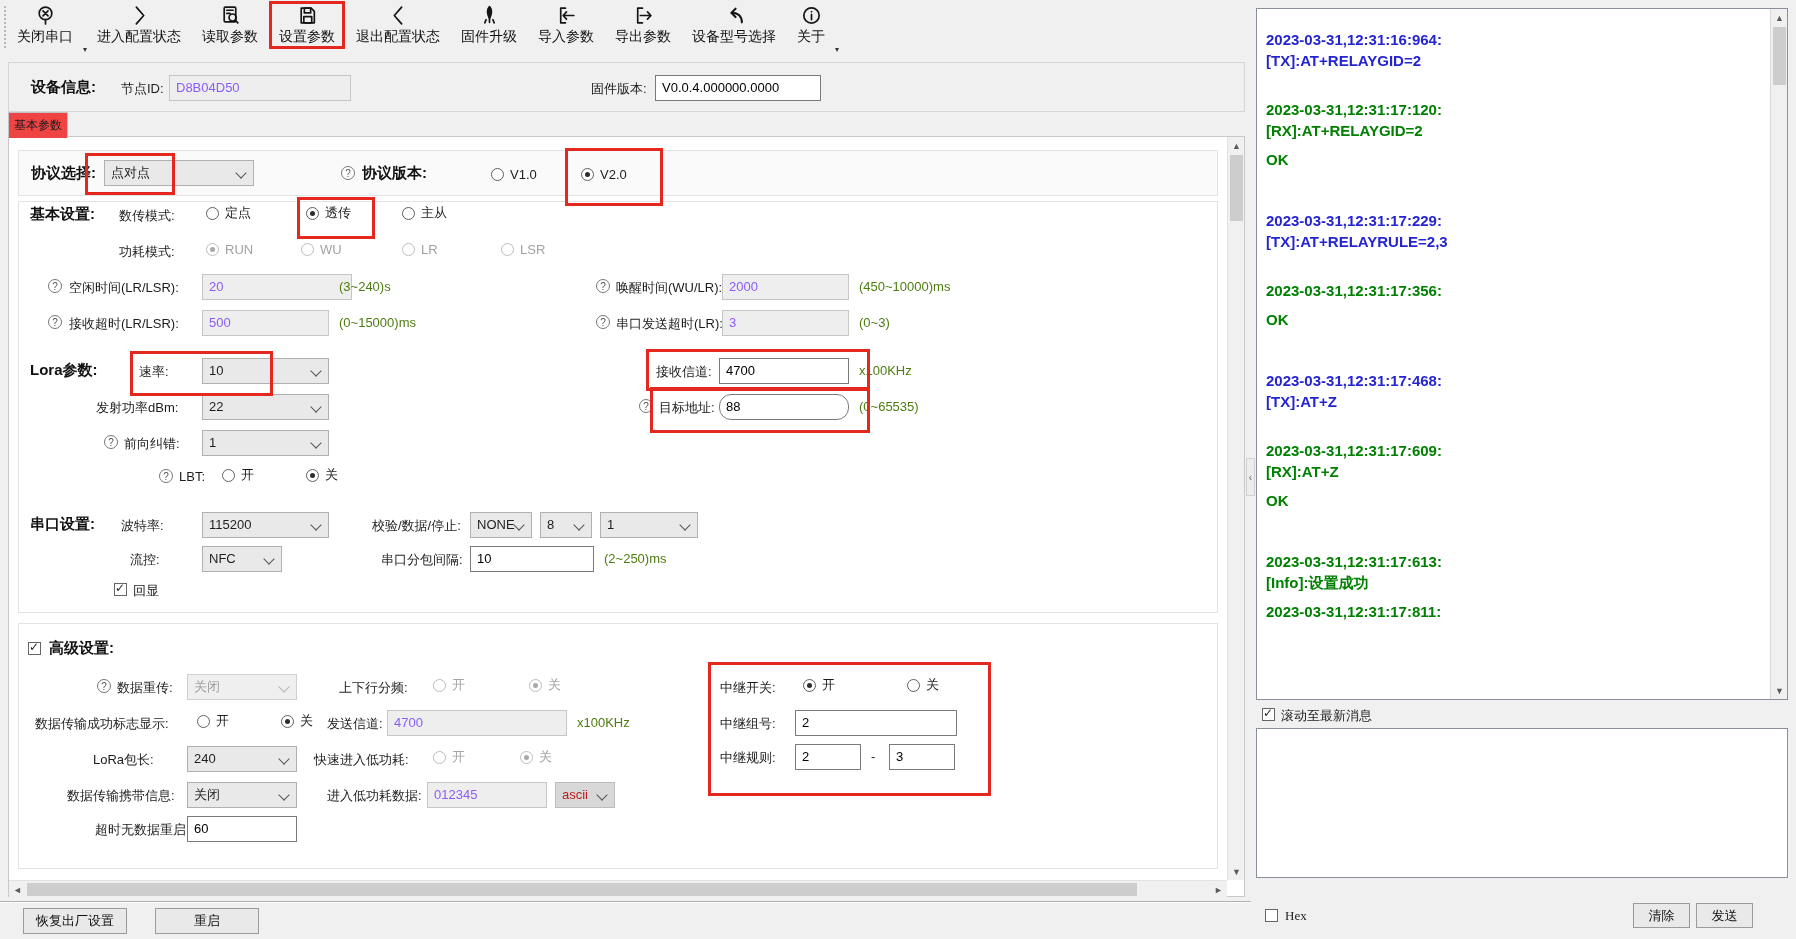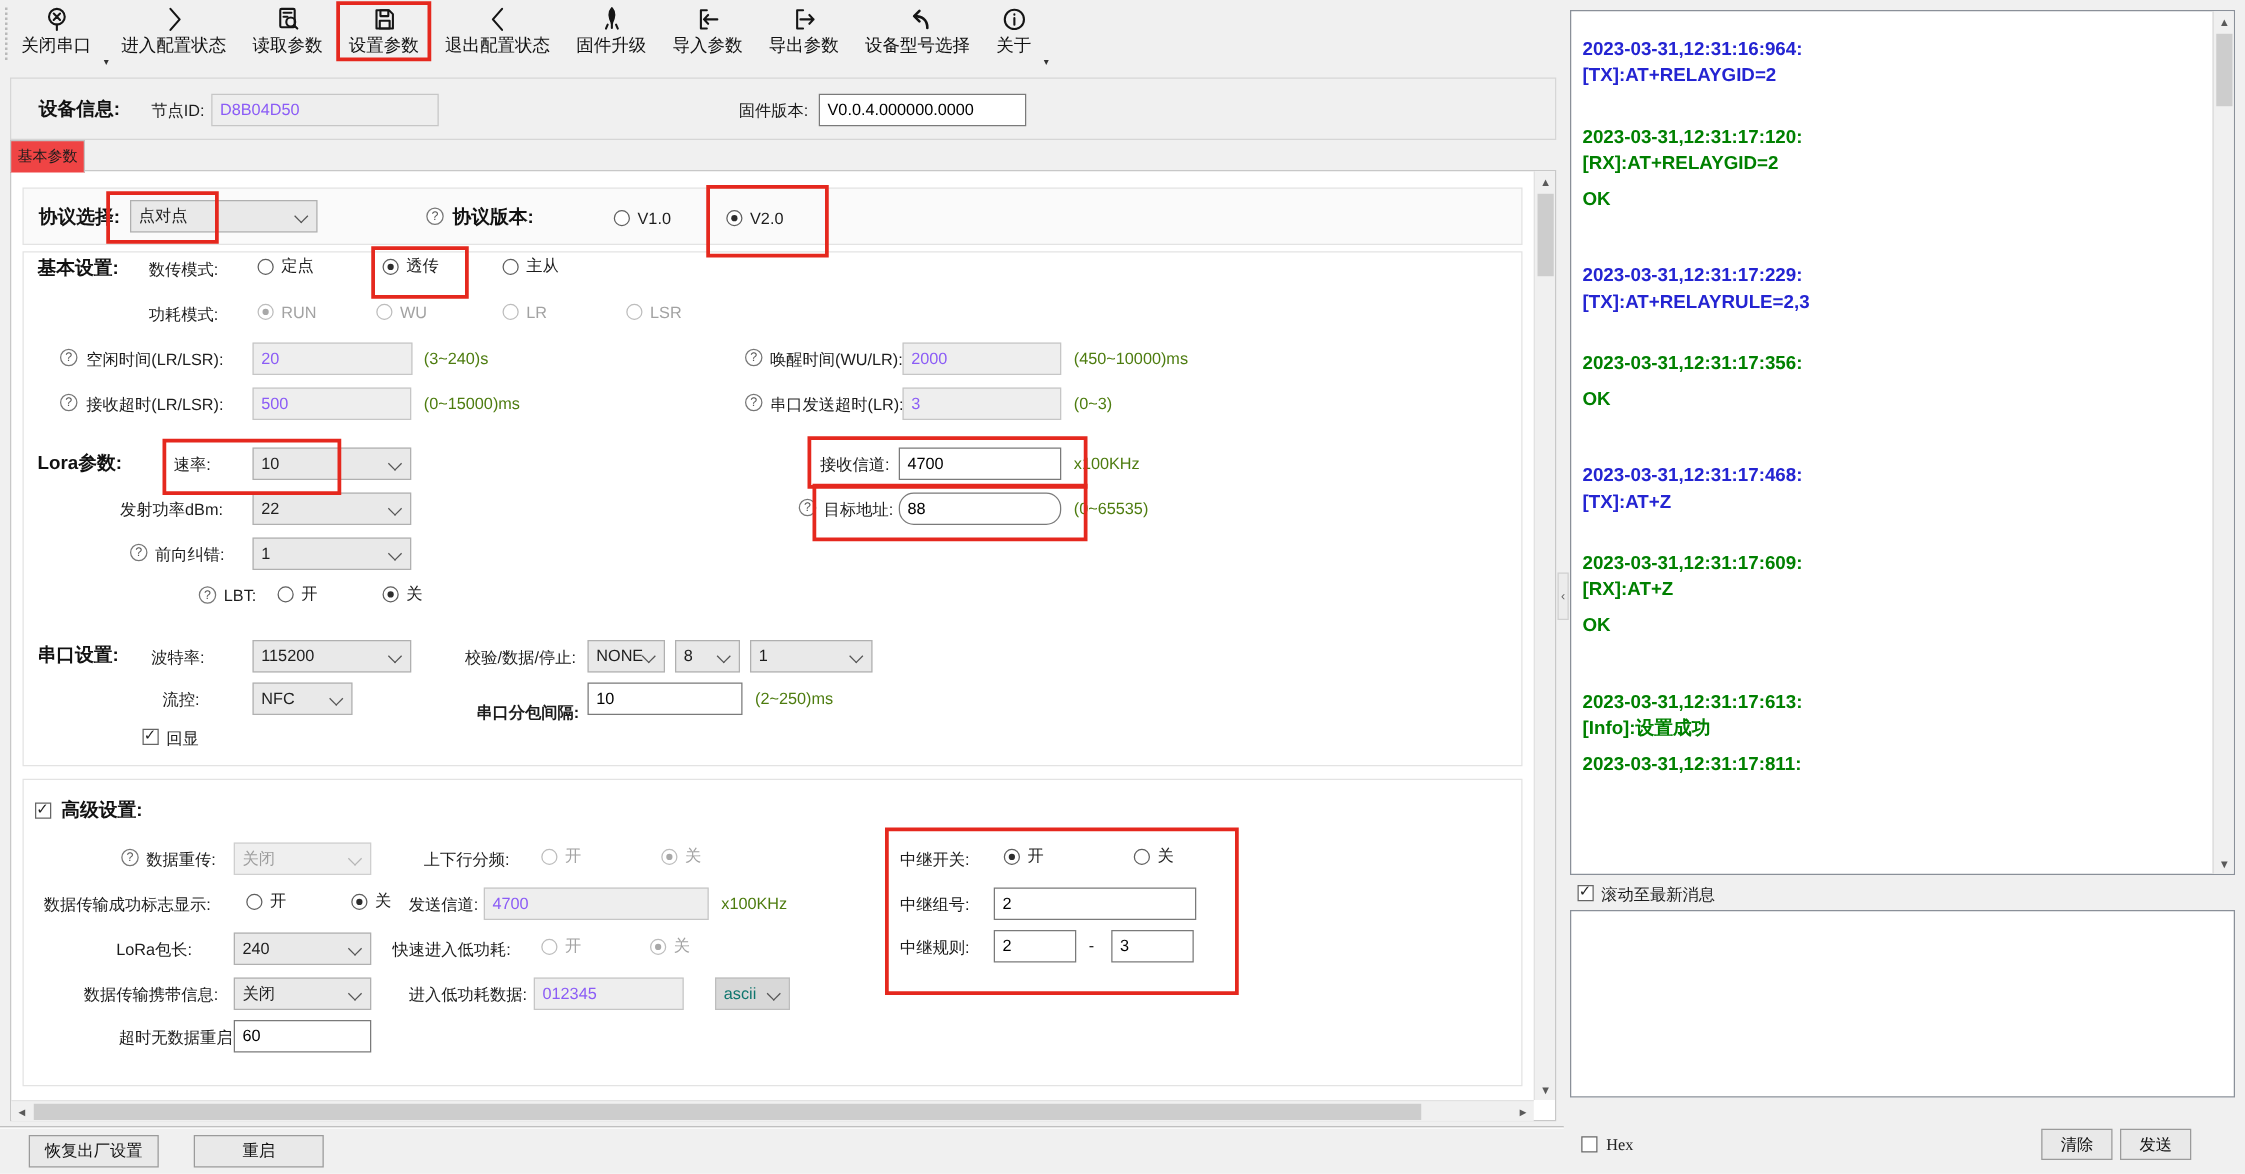--- a/index.html
+++ b/index.html
@@ -21,21 +21,21 @@
   .hint{position:absolute;font-size:13px;color:#4d7c0f;white-space:nowrap;}
   
   .inp{position:absolute;height:26px;box-sizing:border-box;border:1px solid #7a7a7a;background:#fff;
        padding:0 6px;line-height:24px;font-size:13px;color:#000;}
   .inp.dis{background:#eeeeee;border-color:#c6c6c6;color:#8b5cf6;}
   .ddl{position:absolute;height:26px;box-sizing:border-box;border:1px solid #b0b0b0;background:#e9e9e9;
        padding:0 20px 0 6px;line-height:24px;font-size:13px;color:#1e1e1e;}
   .ddl .caret{position:absolute;right:8px;top:8px;width:7px;height:7px;border-right:1.6px solid #555;border-bottom:1.6px solid #555;transform:rotate(45deg);}
   .ddl.dis{background:#efefef;border-color:#cfcfcf;color:#9d9d9d;}
   .ddl.dis .caret{border-color:#b5b5b5;}
-  .ddl.dis2{background:#d8d8d8;border-color:#bdbdbd;color:#0f766e;margin-left:17px;}
+  .ddl.dis2{background:#d8d8d8;border-color:#bdbdbd;color:#b91c1c;}
   .ro{position:absolute;display:inline-flex;align-items:center;gap:6px;height:16px;}
   .ro i{width:13px;height:13px;border:1px solid #5f5f5f;border-radius:50%;background:#fff;display:inline-flex;align-items:center;justify-content:center;box-sizing:border-box;}
   .ro b{width:5px;height:5px;border-radius:50%;background:transparent;}
   .ro.sel b{background:#2d2d2d;}
   .ro em{font-style:normal;font-size:13px;color:#1c1c1c;}
   .ro.dis i{border-color:#bdbdbd;}
   .ro.dis em{color:#a2a2a2;}
   .ro.dis.sel b{background:#a8a8a8;}
   .cbx{position:absolute;width:13px;height:13px;border:1px solid #666;background:#fff;box-sizing:border-box;}
   .cbx.on::after{content:"✓";position:absolute;left:0px;top:-3px;font-size:12px;font-weight:bold;color:#222;}
@@ -227,21 +227,21 @@
     </span>
   <span class="ro dis" style="left:492px;top:104px;">
       <i>
         <b></b>
       </i>
       <em>LSR</em>
     </span>
 
   <span class="help" style="left:39px;top:142px;"></span>
   <span class="lbl" style="left:60px;top:142px;">空闲时间(LR/LSR):</span>
-  <div class="inp dis" style="left:193px;top:137px;width:128px;">20</div>
+  <div class="inp dis" style="left:193px;top:137px;width:150px;">20</div>
   <span class="hint" style="left:330px;top:142px;">(3~240)s</span>
   <span class="help" style="left:587px;top:142px;"></span>
   <span class="lbl" style="left:607px;top:142px;">唤醒时间(WU/LR):</span>
   <div class="inp dis" style="left:713px;top:137px;width:127px;">2000</div>
   <span class="hint" style="left:850px;top:142px;">(450~10000)ms</span>
 
   <span class="help" style="left:39px;top:178px;"></span>
   <span class="lbl" style="left:60px;top:178px;">接收超时(LR/LSR):</span>
   <div class="inp dis" style="left:193px;top:173px;width:127px;">500</div>
   <span class="hint" style="left:330px;top:178px;">(0~15000)ms</span>
@@ -305,21 +305,21 @@
     <span>8</span><span class="caret"></span>
   </div>
   <div class="ddl" style="left:591px;top:375px;width:98px;">
     <span>1</span><span class="caret"></span>
   </div>
 
   <span class="lbl" style="left:121px;top:414px;">流控:</span>
   <div class="ddl" style="left:193px;top:409px;width:80px;">
     <span>NFC</span><span class="caret"></span>
   </div>
-  <span class="lbl" style="left:372px;top:424px;font-weight:bold;">串口分包间隔:</span>
+  <span class="lbl" style="left:372px;top:414px;">串口分包间隔:</span>
   <div class="inp" style="left:461px;top:409px;width:124px;">10</div>
   <span class="hint" style="left:595px;top:414px;">(2~250)ms</span>
 
   <span class="cbx on" style="left:105px;top:446px;"></span>
   <span class="lbl" style="left:124px;top:445px;">回显</span>
 
   <div class="gbox" style="left:9px;top:486px;width:1200px;height:246px;background:#fff;border-color:#e3e3e3;"></div>
 
   <span class="cbx on" style="left:19px;top:505px;"></span>
   <span class="blbl" style="left:40px;top:502px;">高级设置:</span>

